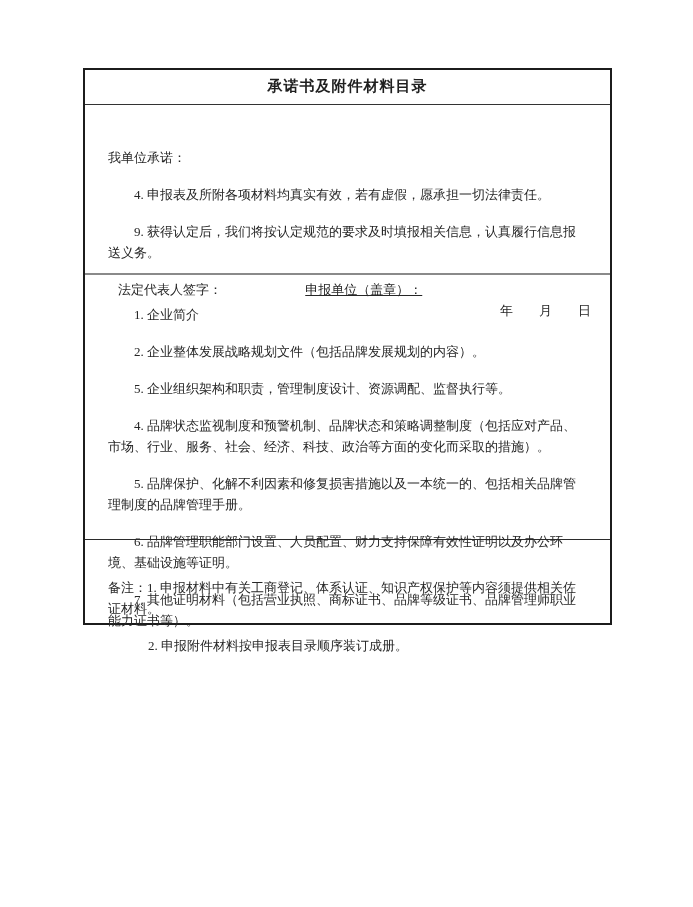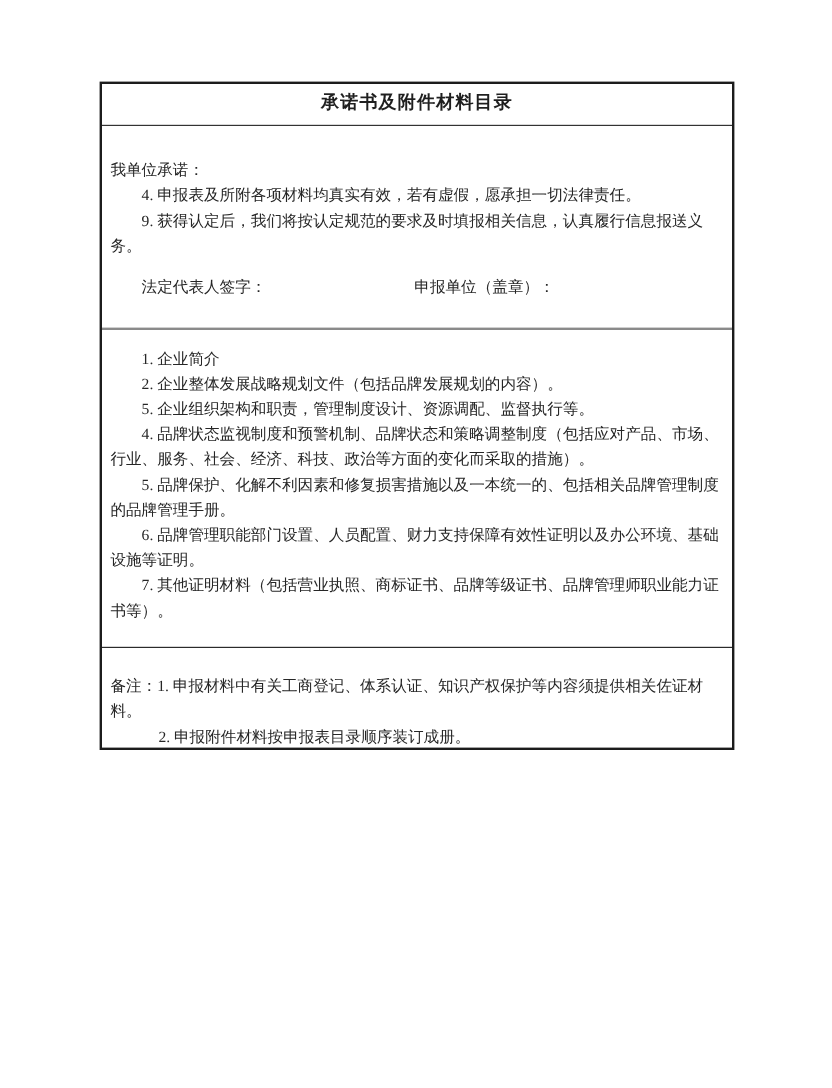--- a/index.html
+++ b/index.html
@@ -52,36 +52,37 @@
   .section-attachments {
     height: 265px;
     padding-top: 13px;
     border-bottom: 1px solid #2b2b2b;
   }
   .section-remarks {
     height: 83px;
     padding-top: 21px;
   }
   .line {
-    margin: 0;
+    margin: 16px;
   }
   .indent {
     text-indent: 26px;
   }
   .sig-row {
     margin-top: 13px;
   }
   .sig-label {
     display: inline-block;
     margin-left: 26px;
     text-align: right;
   }
   .unit-label {
     display: inline-block;
-    margin-left: 120px;
+    margin-left: 80px;
+    text-decoration: underline;
   }
   .date-row {
     text-align: right;
     padding-right: 12px;
   }
   .remarks-second {
     padding-left: 40px;
   }
   .page-number {
     position: absolute;
@@ -103,20 +104,21 @@
     <div class="title-row">承诺书及附件材料目录</div>
 
     <div class="section section-commitment">
       <div class="line">我单位承诺：</div>
       <div class="line indent">4. 申报表及所附各项材料均真实有效，若有虚假，愿承担一切法律责任。</div>
       <div class="line indent">9. 获得认定后，我们将按认定规范的要求及时填报相关信息，认真履行信息报送义务。</div>
       <div class="sig-row">
         <span class="sig-label">法定代表人签字：</span>
         <span class="unit-label">申报单位（盖章）：</span>
       </div>
+      <div class="date-row">年　　月　　日</div>
     </div>
 
     <div class="section section-attachments">
       <div class="line indent">1. 企业简介</div>
       <div class="line indent">2. 企业整体发展战略规划文件（包括品牌发展规划的内容）。</div>
       <div class="line indent">5. 企业组织架构和职责，管理制度设计、资源调配、监督执行等。</div>
       <div class="line indent">4. 品牌状态监视制度和预警机制、品牌状态和策略调整制度（包括应对产品、市场、行业、服务、社会、经济、科技、政治等方面的变化而采取的措施）。</div>
       <div class="line indent">5. 品牌保护、化解不利因素和修复损害措施以及一本统一的、包括相关品牌管理制度的品牌管理手册。</div>
       <div class="line indent">6. 品牌管理职能部门设置、人员配置、财力支持保障有效性证明以及办公环境、基础设施等证明。</div>
       <div class="line indent">7. 其他证明材料（包括营业执照、商标证书、品牌等级证书、品牌管理师职业能力证书等）。</div>

